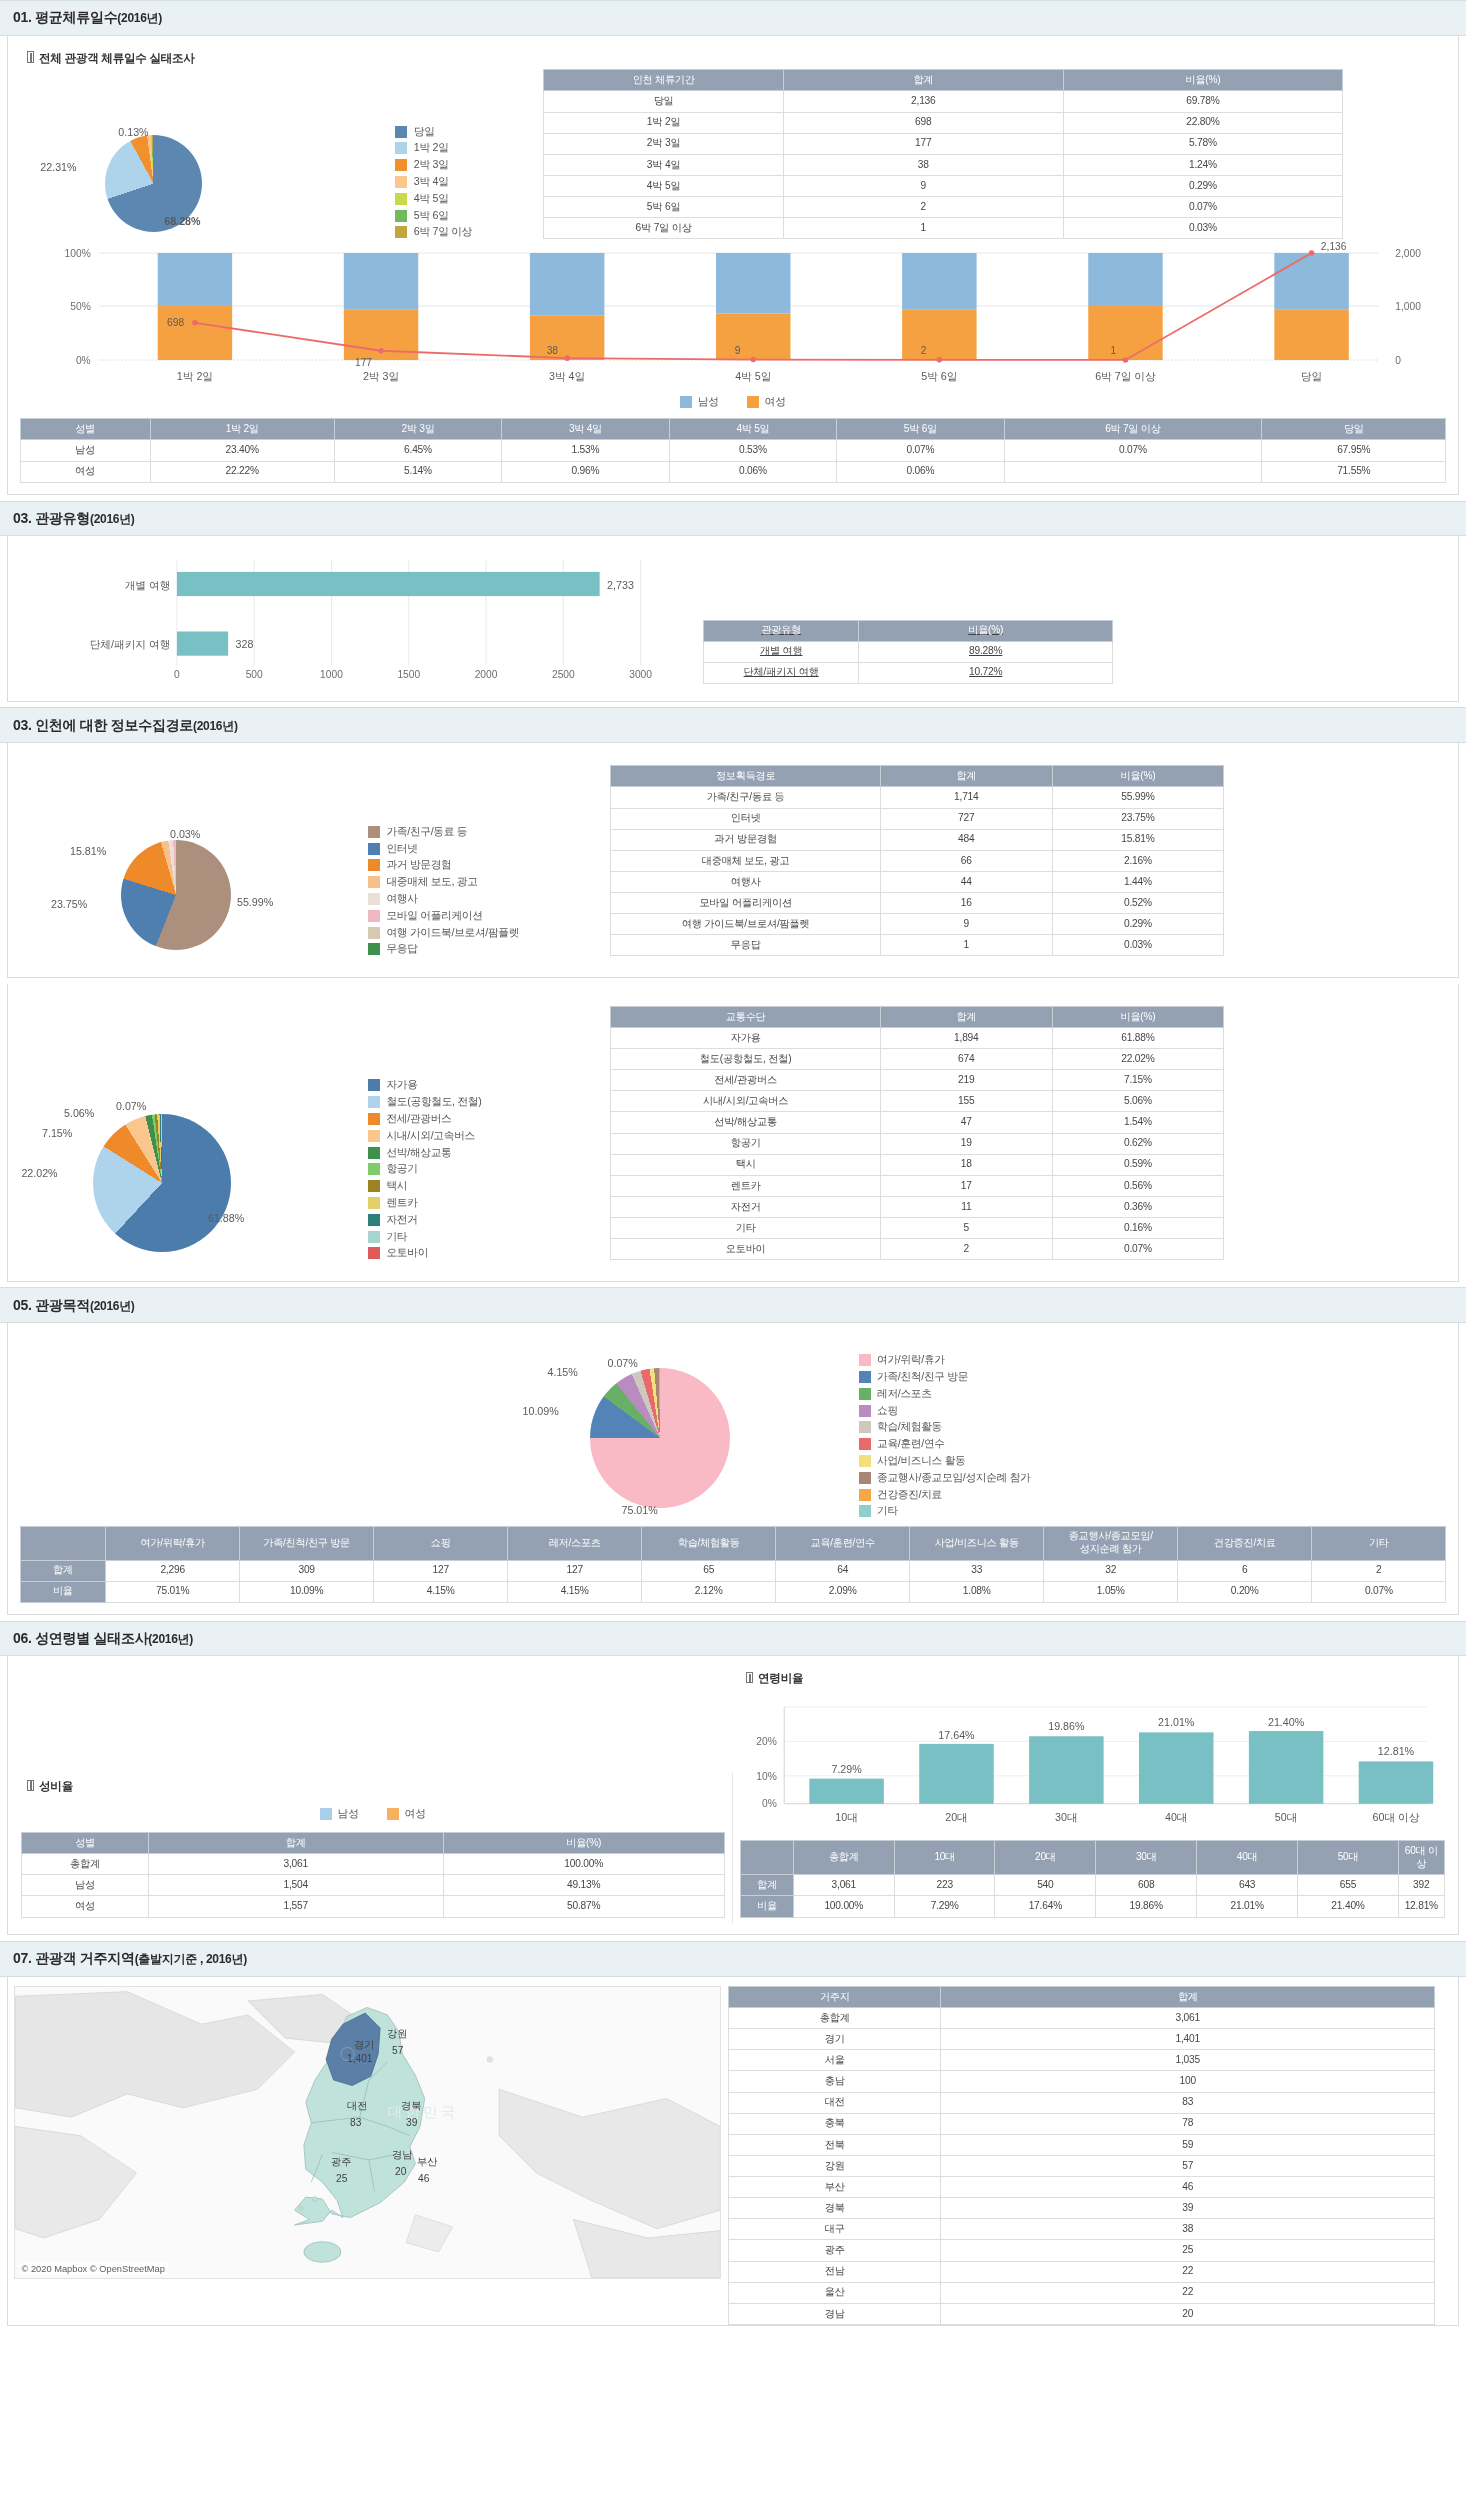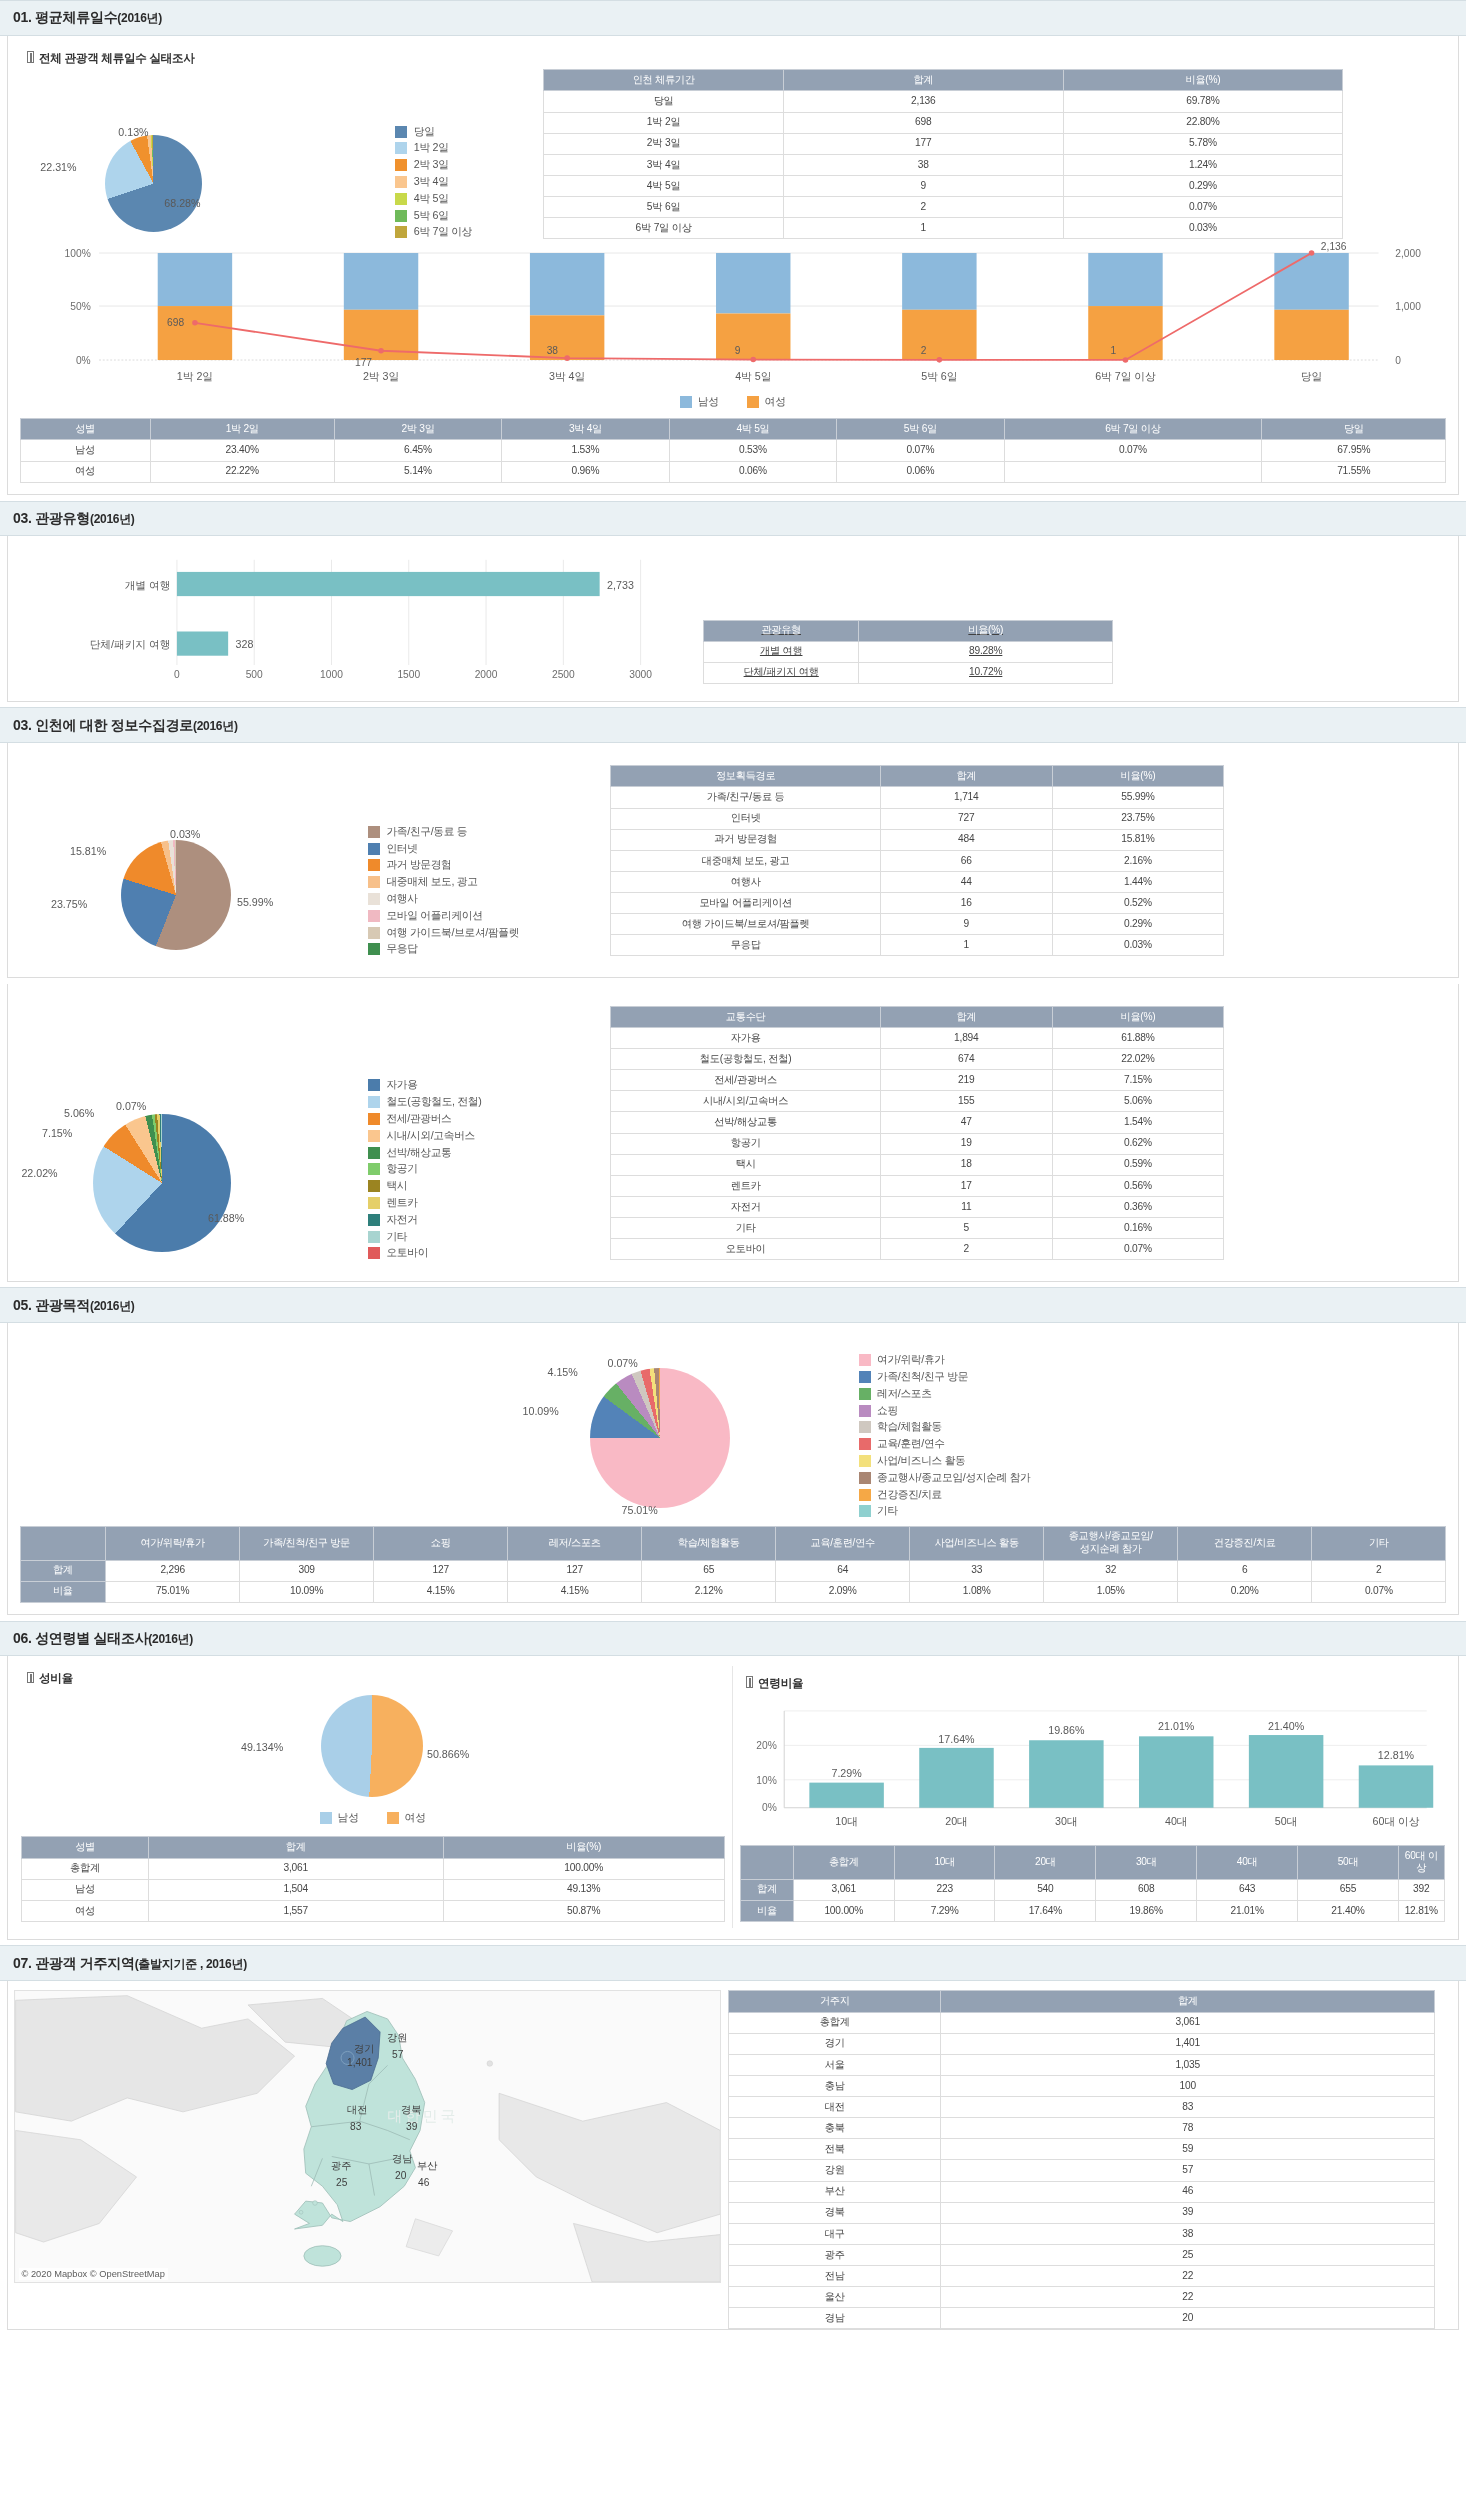--- a/index.html
+++ b/index.html
@@ -134,21 +134,21 @@
              background:conic-gradient(from 0deg,
                #5b87b0 0deg 251.2deg,
                #aed4ec 251.2deg 331.5deg,
                #f0912d 331.5deg 352.3deg,
                #fac68e 352.3deg 356.8deg,
                #c8d94a 356.8deg 357.8deg,
                #6fba5a 357.8deg 358.3deg,
                #c0a63c 358.3deg 360deg);"></div>
         <div class="pie-lbl" style="left:95px;top:-0.9px;">0.13%</div>
         <div class="pie-lbl" style="left:17px;top:34px;">22.31%</div>
-        <div class="pie-lbl" style="left:141px;top:70px;">68.28%</div>
+        <div class="pie-lbl" style="left:141px;top:88px;font-weight:bold;">68.28%</div>
       </div>
 
       <div class="legend" style="width:140px;padding-top:5.6px;">
         <div class="li">
             <span class="sw" style="background:#5b87b0"></span>
             <span>당일</span>
           </div>
         <div class="li">
             <span class="sw" style="background:#aed4ec"></span>
             <span>1박 2일</span>
@@ -763,26 +763,20 @@
 
   <div class="sec-head">
     <span>06. 성연령별 실태조사</span><span class="yr">(2016년)</span>
   </div>
   <div class="sec-body">
     <div class="row">
 
       <div style="width:50%;border-right:0.9px solid #e6e6e6;">
         <div class="sub-title">
           <span class="bullet"></span><span>성비율</span>
-        </div>
-        <div class="chart-wrap" style="height:112px;">
-          <div class="pie" style="position:absolute;left:307px;top:4.7px;width:102px;height:102px;
-               background:conic-gradient(from 0deg, #f7b05e 0deg 183.1deg, #a9cfe8 183.1deg 360deg);"></div>
-          <div class="pie-lbl" style="left:227px;top:51px;">49.134%</div>
-          <div class="pie-lbl" style="left:413px;top:58px;">50.866%</div>
         </div>
         <div class="legend-h" style="margin:9.3px 0 11.2px 0;">
           <div class="li">
               <span class="sw" style="background:#a9cfe8"></span>
               <span>남성</span>
             </div>
           <div class="li">
               <span class="sw" style="background:#f7b05e"></span>
               <span>여성</span>
             </div>

